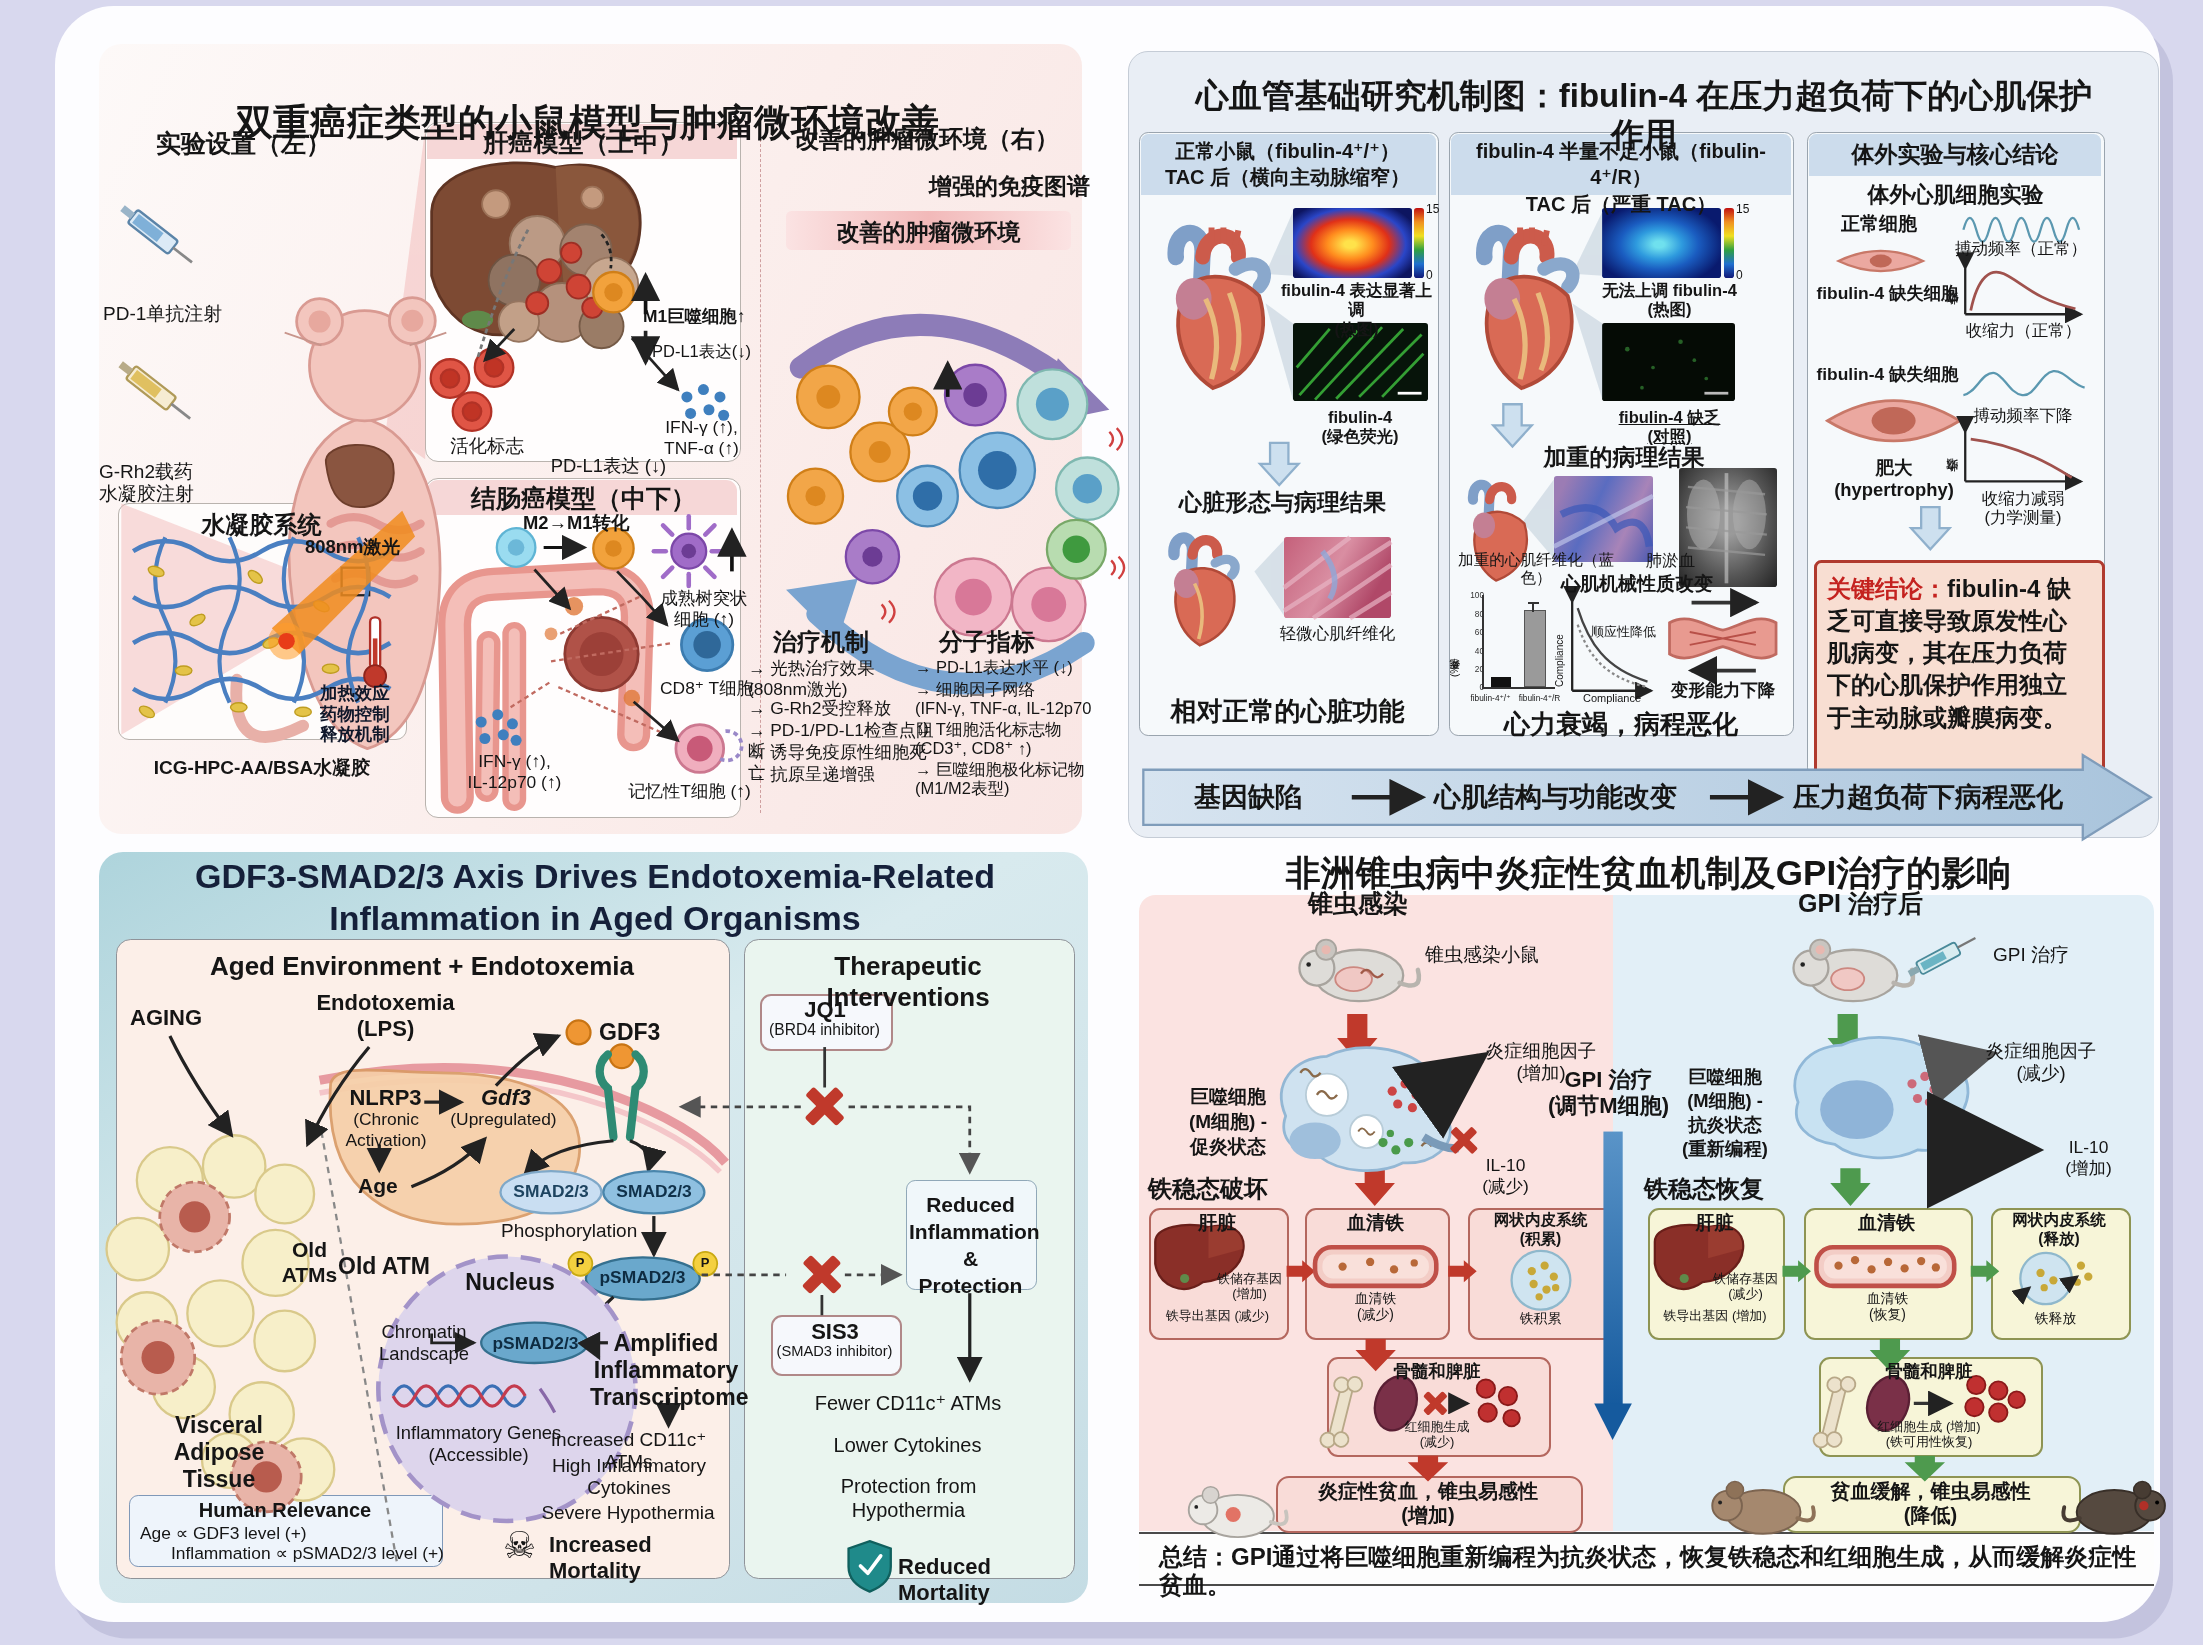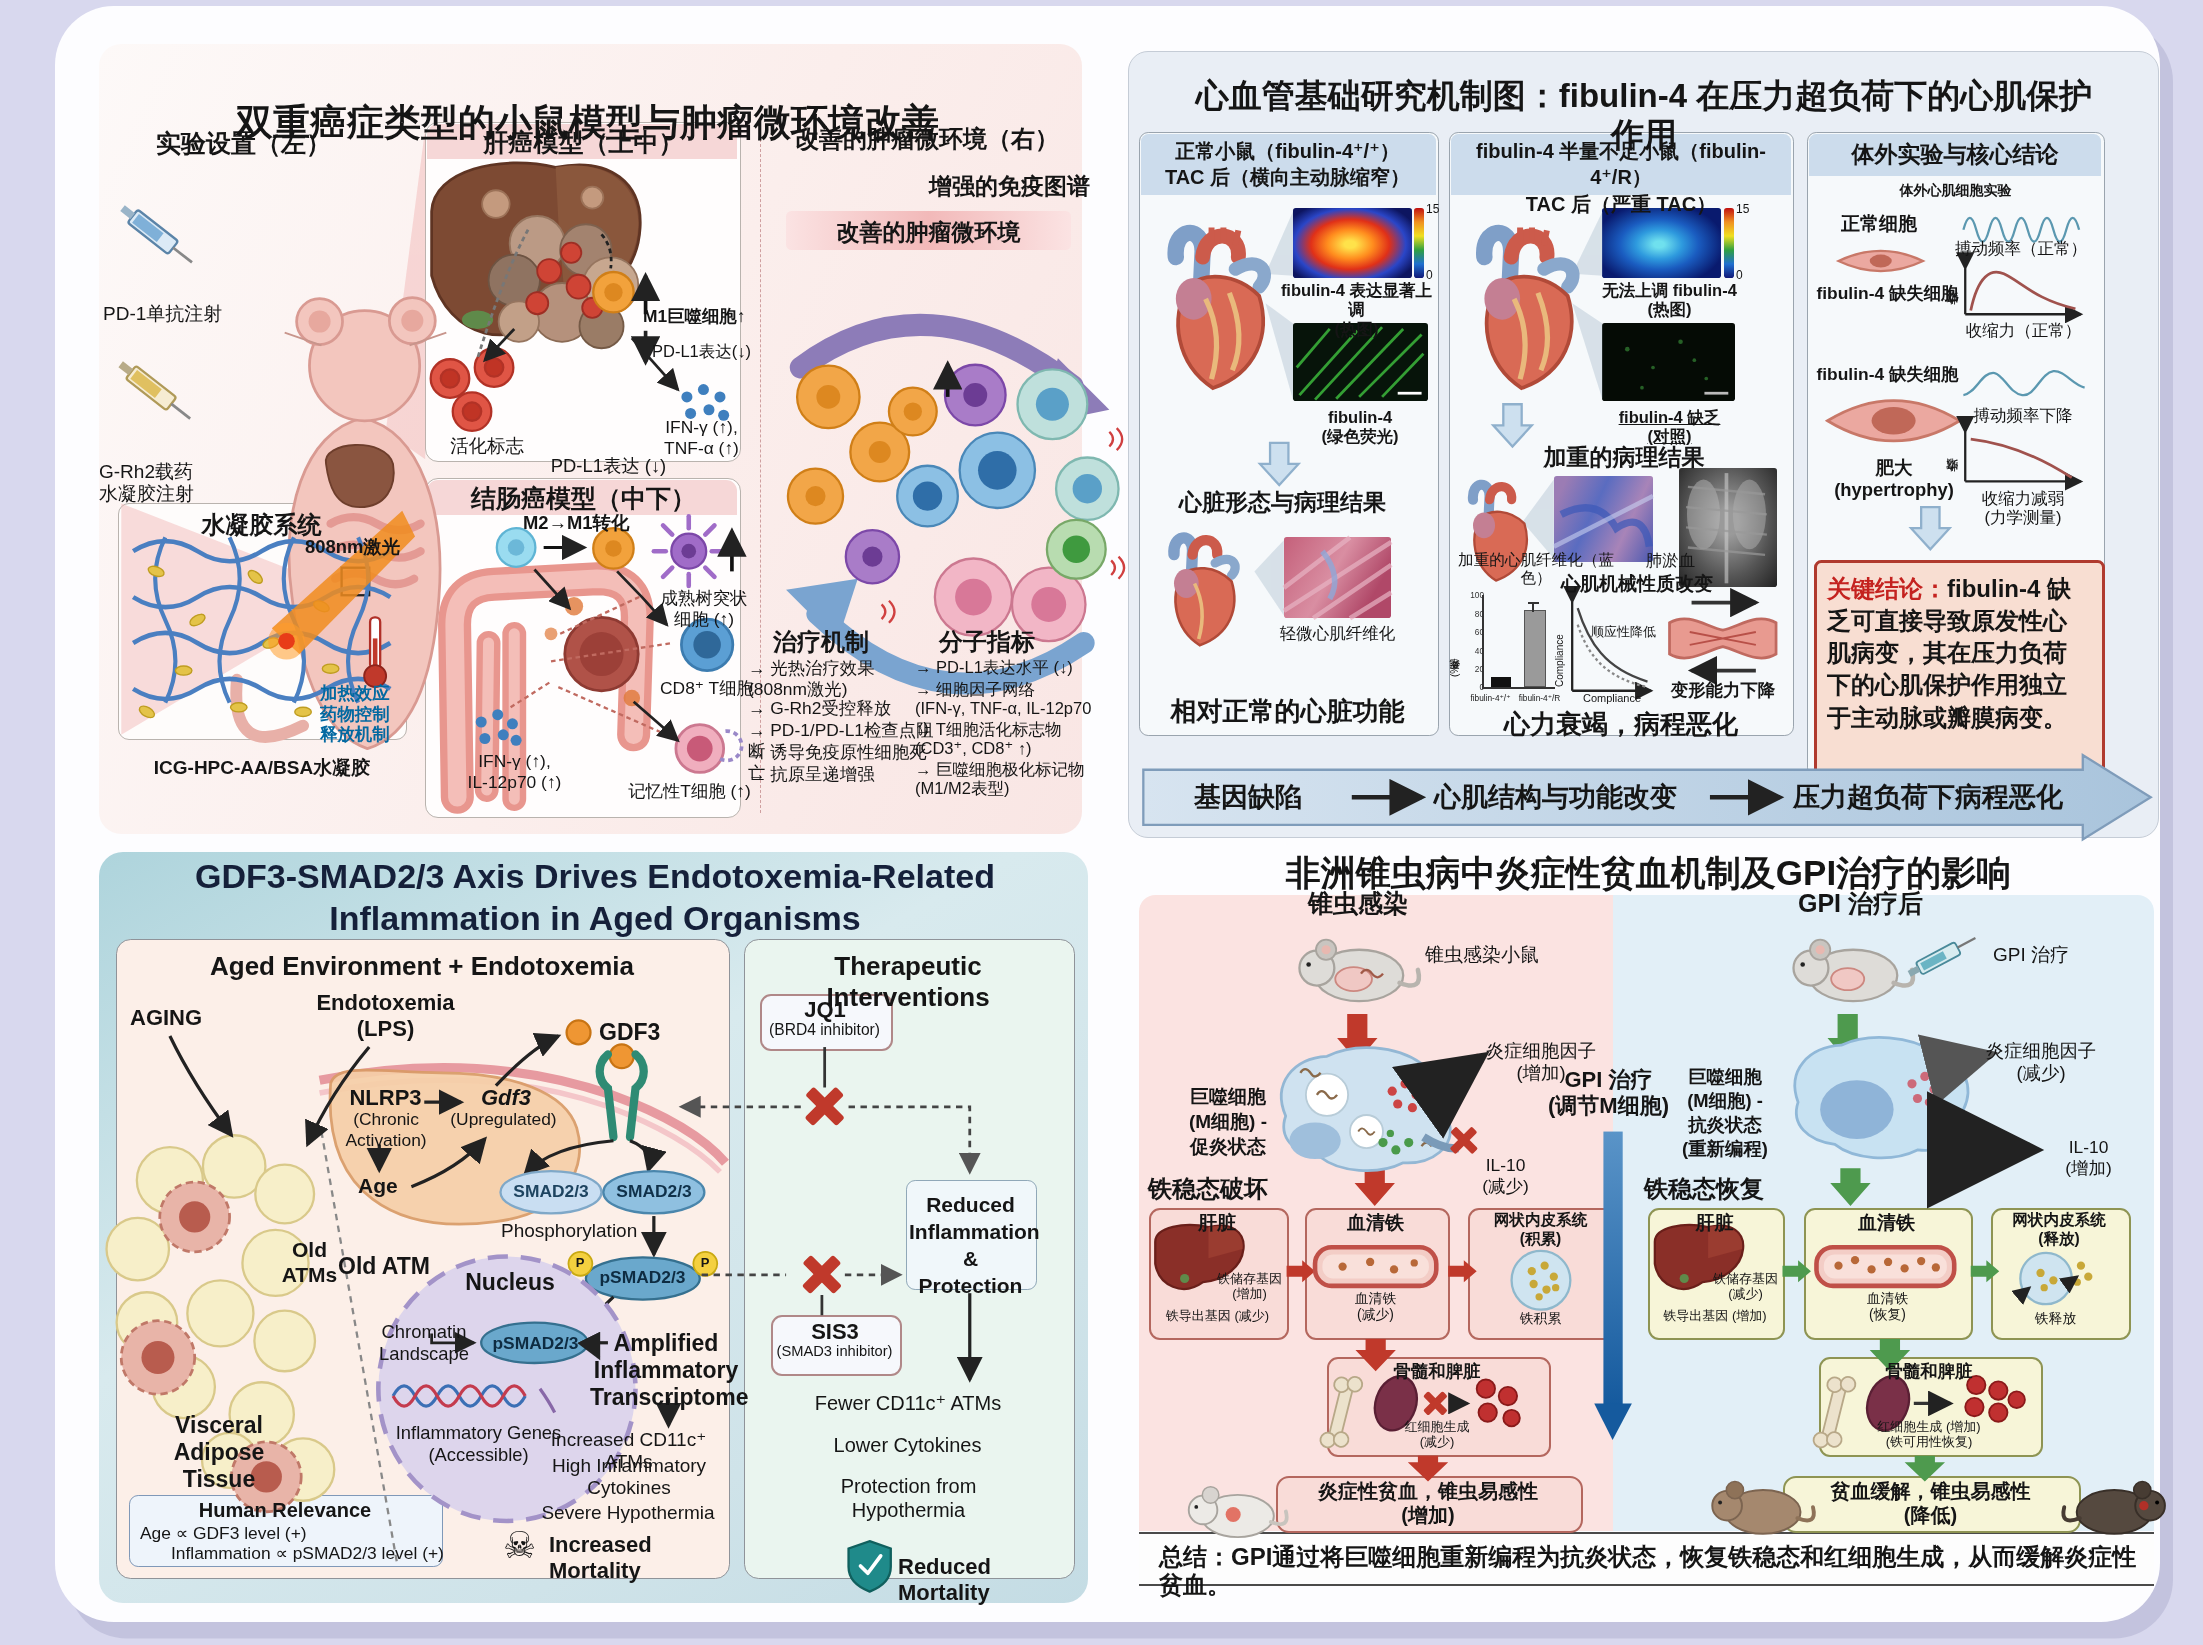--- a/index.html
+++ b/index.html
@@ -742,21 +742,21 @@
 
 <div class="txt-layer abs" style="left:0;top:0;width:2204px;height:1646px;z-index:9;">
 
 <div class="t b ctr" style="left:156px;top:101px;width:863px;font-size:37px;">双重癌症类型的小鼠模型与肿瘤微环境改善</div>
 <div class="t b ctr" style="left:138px;top:129px;width:211px;font-size:25px;">实验设置（左）</div>
 <div class="t" style="left:103px;top:303px;width:156px;font-size:19px;">PD-1单抗注射</div>
 <div class="t" style="left:99px;top:461px;width:138px;font-size:19px;">G-Rh2载药
 水凝胶注射</div>
 <div class="t b ctr" style="left:165px;top:511px;width:193px;font-size:24px;">水凝胶系统</div>
 <div class="t b" style="left:305px;top:536px;width:101px;font-size:18.4px;">808nm激光</div>
-<div class="t b" style="left:320px;top:683px;width:92px;font-size:17.4px;color:#0369a1;">加热效应
+<div class="t b" style="left:320px;top:683px;width:92px;font-size:17.4px;color:#0f172a;">加热效应
 药物控制
 释放机制</div>
 <div class="t b ctr" style="left:129px;top:757px;width:266px;font-size:19px;">ICG-HPC-AA/BSA水凝胶</div>
 <div class="t b ctr" style="left:432px;top:128px;width:303px;font-size:25px;">肝癌模型（上中）</div>
 <div class="t b" style="left:643px;top:306px;width:106px;font-size:17.4px;">M1巨噬细胞↑</div>
 <div class="t" style="left:652px;top:342px;width:101px;font-size:16.5px;">PD-L1表达(↓)</div>
 <div class="t ctr" style="left:439px;top:435px;width:96px;font-size:18.4px;">活化标志</div>
 <div class="t ctr" style="left:544px;top:435px;width:129px;font-size:18.4px;margin-top:20px;">PD-L1表达 (↓)</div>
 <div class="t ctr" style="left:650px;top:417px;width:103px;font-size:17.4px;">IFN-γ (↑),
 TNF-α (↑)</div>
@@ -813,21 +813,21 @@
 <div class="t ctr" style="left:1627px;top:551px;width:87px;font-size:16.5px;">肺淤血</div>
 <div class="t b ctr" style="left:1561px;top:573px;width:152px;font-size:19px;">心肌机械性质改变</div>
 <div class="t vert" style="left:1449px;top:613px;font-size:10px;height:64px;">死亡率(%)</div>
 <div class="t ctr" style="left:1464px;top:694px;width:53px;font-size:8.3px;">fibulin-4⁺/⁺</div>
 <div class="t ctr" style="left:1513px;top:694px;width:53px;font-size:8.3px;">fibulin-4⁺/R</div>
 <div class="t" style="left:1591px;top:624px;width:72px;font-size:13px;">顺应性降低</div>
 <div class="t vert" style="left:1554px;top:617px;font-size:10px;height:70px;">Compliance</div>
 <div class="t ctr" style="left:1576px;top:692px;width:72px;font-size:11px;">Compliance</div>
 <div class="t b ctr" style="left:1655px;top:680px;width:136px;font-size:17.4px;">变形能力下降</div>
 <div class="t b ctr" style="left:1504px;top:709px;width:234px;font-size:26px;">心力衰竭，病程恶化</div>
-<div class="t b ctr" style="left:1857px;top:182px;width:197px;font-size:14px;text-align:center;">体外心肌细胞实验</div>
+<div class="t b ctr" style="left:1857px;top:182px;width:197px;font-size:22px;text-align:center;">体外心肌细胞实验</div>
 <div class="t b ctr" style="left:1831px;top:213px;width:96px;font-size:19px;">正常细胞</div>
 <div class="t ctr" style="left:1945px;top:239px;width:152px;font-size:16.5px;">搏动频率（正常）</div>
 <div class="t vert" style="left:1945px;top:272px;font-size:12px;height:42px;">收缩力</div>
 <div class="t ctr" style="left:1949px;top:321px;width:149px;font-size:16.5px;">收缩力（正常）</div>
 <div class="t b ctr" style="left:1814px;top:283px;width:147px;font-size:17.4px;">fibulin-4 缺失细胞</div>
 <div class="t b ctr" style="left:1814px;top:364px;width:147px;font-size:17.4px;">fibulin-4 缺失细胞</div>
 <div class="t b ctr" style="left:1826px;top:457px;width:136px;font-size:18.4px;">肥大
 (hypertrophy)</div>
 <div class="t ctr" style="left:1952px;top:406px;width:142px;font-size:16.5px;">搏动频率下降</div>
 <div class="t vert" style="left:1945px;top:439px;font-size:12px;height:42px;">收缩力</div>

